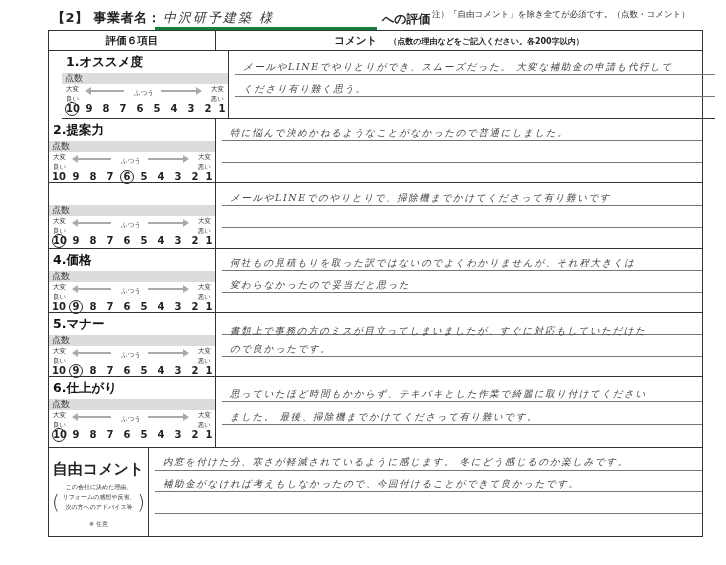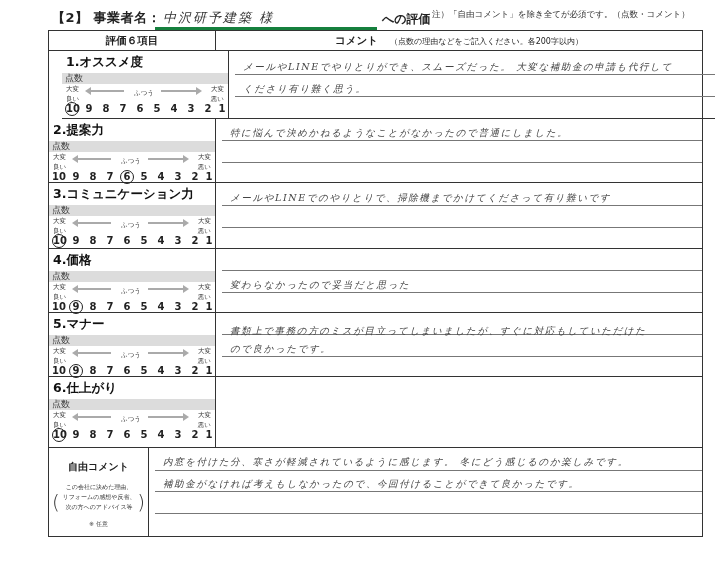--- a/index.html
+++ b/index.html
@@ -10,21 +10,21 @@
   .title-name-line { position:absolute; left:103px; top:3px; width:222px; height:16px; border-bottom:4px solid #15803d; }
   .title-name { position:absolute; left:8px; top:-2px; font-family:"DejaVu Serif", serif; font-style:italic; font-size:13px; color:#333; letter-spacing:2px; }
   .title-suffix { position:absolute; left:330px; top:3px; font-size:12px; font-weight:bold; }
   .note { position:absolute; left:432px; top:9px; font-size:8.5px; color:#333; white-space:nowrap; }
 
   .table { position:absolute; left:48px; top:30px; width:655px; height:507px; border:1.5px solid #333; box-sizing:border-box; }
   .hdr { position:absolute; left:0; top:0; width:100%; height:20px; border-bottom:1.5px solid #333; box-sizing:border-box; }
   .hdr-left { position:absolute; left:0; top:0; width:167px; height:100%; border-right:1.2px solid #333; box-sizing:border-box;
               font-size:10.5px; font-weight:bold; text-align:center; line-height:18px; }
   .hdr-right { position:absolute; left:167px; top:0; right:0; height:100%; text-align:center; line-height:18px; font-size:10.5px; font-weight:bold; }
-  .hdr-right .sub { font-weight:normal; font-size:8px; margin-left:12px; }
+  .hdr-right .sub { font-weight:bold; font-size:8px; margin-left:12px; }
 
   .sec { position:absolute; left:0; width:100%; border-bottom:1.5px solid #333; box-sizing:border-box; }
   .sec-left { position:absolute; left:0; top:0; width:167px; height:100%; border-right:1.2px solid #333; box-sizing:border-box; }
   .sec-title { position:absolute; left:4px; top:3px; font-size:12.5px; font-weight:bold; color:#111; }
   .score-band { position:absolute; left:0; top:22px; width:100%; height:11px; background:#dcdcdc; }
   .score-label { position:absolute; left:3px; top:0px; font-size:9px; color:#333; line-height:11px; }
   .scale-top { position:absolute; left:0; top:35px; width:100%; height:12px; }
   .sm { position:absolute; font-size:6.5px; color:#333; }
   .arrow { position:absolute; top:4px; height:2px; background:#aaa; }
   .arrow.l::before { content:""; position:absolute; left:-5px; top:-3px; border-right:6px solid #aaa; border-top:4px solid transparent; border-bottom:4px solid transparent; }
@@ -32,21 +32,21 @@
   .nums { position:absolute; left:3px; top:51px; width:160px; height:14px; }
   .num { position:absolute; top:0; width:14px; height:14px; text-align:center; font-size:10px; font-weight:bold; line-height:14px; color:#222; }
   .num.sel { border:1.3px solid #222; border-radius:50%; box-sizing:border-box; line-height:11.5px; }
 
   .sec-right { position:absolute; left:167px; top:0; right:0; height:100%; }
   .line { position:absolute; left:6px; right:0; height:0; border-bottom:1px solid #777; }
   .hw { position:absolute; left:14px; font-family:"DejaVu Serif", serif; font-style:italic; font-size:9.5px; color:#444; white-space:nowrap; letter-spacing:1.6px; }
 
   .free { position:absolute; left:0; top:417px; width:100%; height:88px; }
   .free-left { position:absolute; left:0; top:0; width:100px; height:100%; border-right:1.2px solid #333; box-sizing:border-box; }
-  .free-title { position:absolute; left:0; width:100%; top:12px; text-align:center; font-size:10px; font-weight:bold; }
+  .free-title { position:absolute; left:0; width:100%; top:12px; text-align:center; font-size:15px; font-weight:bold; }
   .free-desc { position:absolute; left:10px; width:80px; top:34px; text-align:center; font-size:6px; line-height:10px; color:#333; }
   .paren { position:absolute; top:42px; font-size:20px; color:#333; font-weight:lighter; }
   .free-note { position:absolute; left:0; width:100%; top:72px; text-align:center; font-size:6px; color:#333; }
   .free-right { position:absolute; left:100px; top:0; right:0; height:100%; }
 </style>
 </head>
 <body>
 
 <div class="title-row">
   <span class="title-label">【2】 事業者名：</span>
@@ -130,21 +130,20 @@
       </div>
       <div class="sec-right">
         <div class="line" style="top:21px"></div>
         <div class="line" style="top:43px"></div>
         <span class="hw" style="top:8px">特に悩んで決めかねるようなことがなかったので普通にしました。</span>
         <span class="hw" style="top:30px"></span>
       </div>
     </div>
     <div class="sec" style="top: 152px; height: 66px;">
       <div class="sec-left">
-        <div class="sec-title">3.コミュニケーション力</div>
         <div class="score-band">
           <span class="score-label">点数</span>
         </div>
         <div class="scale-top">
           <span class="sm" style="left:4px;top:-1px;">大変</span>
           <span class="sm" style="left:4px;top:9px;">良い</span>
           <span class="arrow l" style="left:28px;width:34px;"></span>
           <span class="sm" style="left:72px;top:3px;">ふつう</span>
           <span class="arrow r" style="left:99px;width:36px;"></span>
           <span class="sm" style="right:4px;top:-1px;">大変</span>
@@ -194,20 +193,21 @@
           <span class="num" style="left:85px">5</span>
           <span class="num" style="left:102px">4</span>
           <span class="num" style="left:119px">3</span>
           <span class="num" style="left:136px">2</span>
           <span class="num" style="left:150px">1</span>
         </div>
       </div>
       <div class="sec-right">
         <div class="line" style="top:21px"></div>
         <div class="line" style="top:43px"></div>
+        <span class="hw" style="top:8px">何社もの見積もりを取った訳ではないのでよくわかりませんが、それ程大きくは</span>
         <span class="hw" style="top:30px">変わらなかったので妥当だと思った</span>
       </div>
     </div>
     <div class="sec" style="top: 282px; height: 64px;">
       <div class="sec-left">
         <div class="sec-title">5.マナー</div>
         <div class="score-band">
           <span class="score-label">点数</span>
         </div>
         <div class="scale-top">
@@ -259,20 +259,26 @@
           <span class="num" style="left:17px">9</span>
           <span class="num" style="left:34px">8</span>
           <span class="num" style="left:51px">7</span>
           <span class="num" style="left:68px">6</span>
           <span class="num" style="left:85px">5</span>
           <span class="num" style="left:102px">4</span>
           <span class="num" style="left:119px">3</span>
           <span class="num" style="left:136px">2</span>
           <span class="num" style="left:150px">1</span>
         </div>
+      </div>
+      <div class="sec-right">
+        <div class="line" style="top:24px"></div>
+        <div class="line" style="top:47px"></div>
+        <span class="hw" style="top:11px">思っていたほど時間もかからず、テキパキとした作業で綺麗に取り付けてください</span>
+        <span class="hw" style="top:34px">ました。 最後、掃除機までかけてくださって有り難いです。</span>
       </div>
     </div>
 
   <div class="free">
     <div class="free-left">
       <div class="free-title">自由コメント</div>
       <span class="paren" style="left:3px;">(</span>
       <div class="free-desc">
         <div>この会社に決めた理由、</div>
         <div>リフォームの感想や反省、</div>

